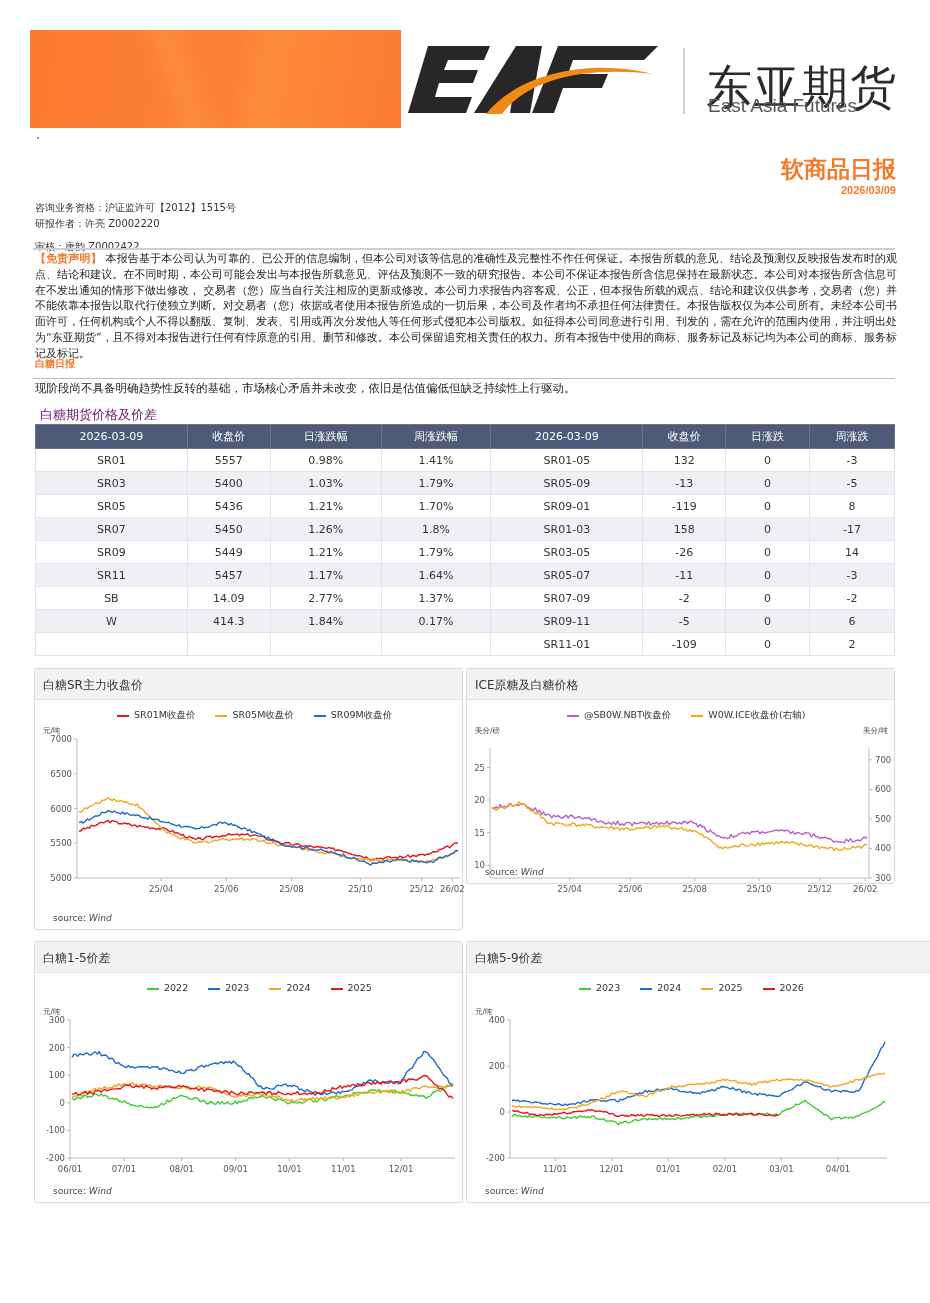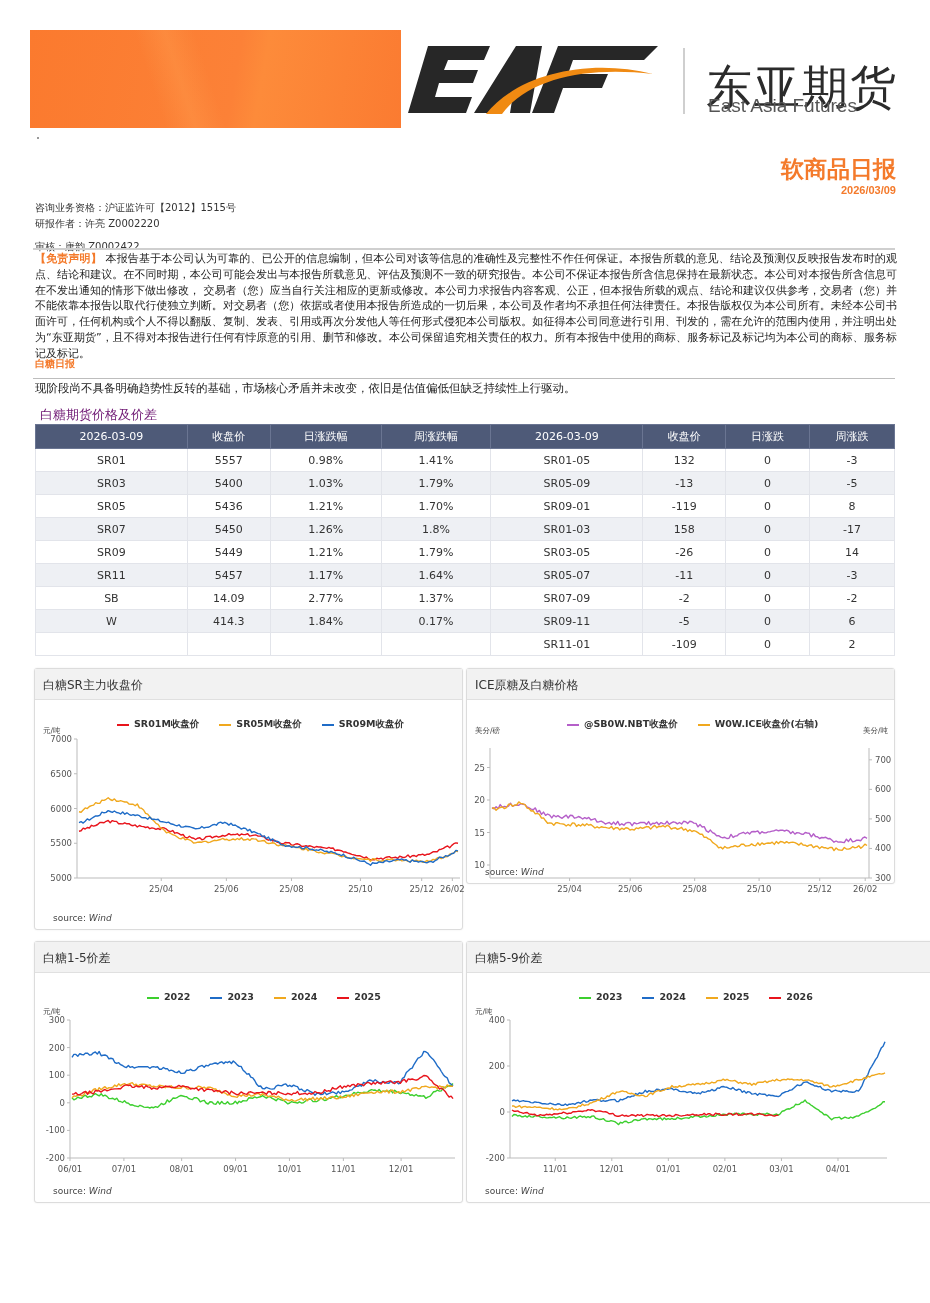--- a/index.html
+++ b/index.html
@@ -41,21 +41,21 @@
 
   .panel { position: absolute; border: 1px solid #dcdcdc; border-radius: 3px; background: #fff; box-shadow: 0 0 2px rgba(0,0,0,0.08); }
   .panel-head { height: 31px; background: #f2f2f2; border-bottom: 1px solid #e0e0e0; font-size: 12px; color: #333; padding: 8px 0 2px 8px; }
   .panel svg { position: absolute; left: 0; top: 31px; }
   .p1 { left: 34px; top: 668px; width: 429px; height: 262px; }
   .p2 { left: 466px; top: 668px; width: 429px; height: 216px; }
   .p3 { left: 34px; top: 941px; width: 429px; height: 262px; }
   .p4 { left: 466px; top: 941px; width: 478px; height: 262px; }
   .src { position: absolute; left: 18px; bottom: 6px; font-size: 9px; color: #444; }
   .src i { font-style: italic; }
-  .legend { position: absolute; top: 49px; font-size: 9.5px; font-weight: bold; color: #333; display: flex; gap: 20px; align-items: center; }
+  .legend { position: absolute; top: 40px; font-size: 9.5px; font-weight: normal; color: #333; display: flex; gap: 20px; align-items: center; }
   .legend span.sw { display: inline-block; width: 12px; height: 2px; margin-right: 5px; vertical-align: middle; }
   .unit { position: absolute; font-size: 7.5px; color: #444; }
   .ax { font-size: 8.5px; fill: #555; font-family: "DejaVu Sans", sans-serif; }
 </style>
 </head>
 <body>
 
 <div class="banner"></div>
 <div class="dot"></div>
 

